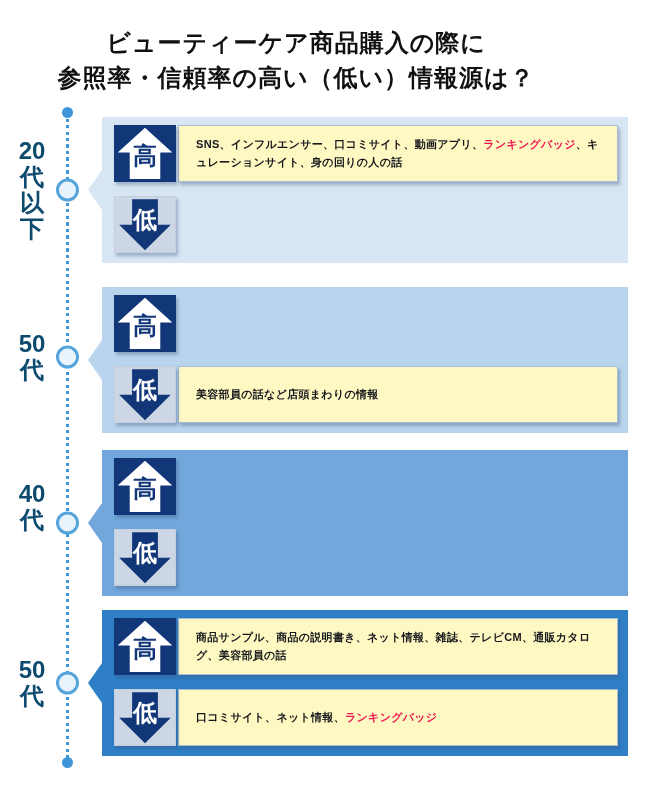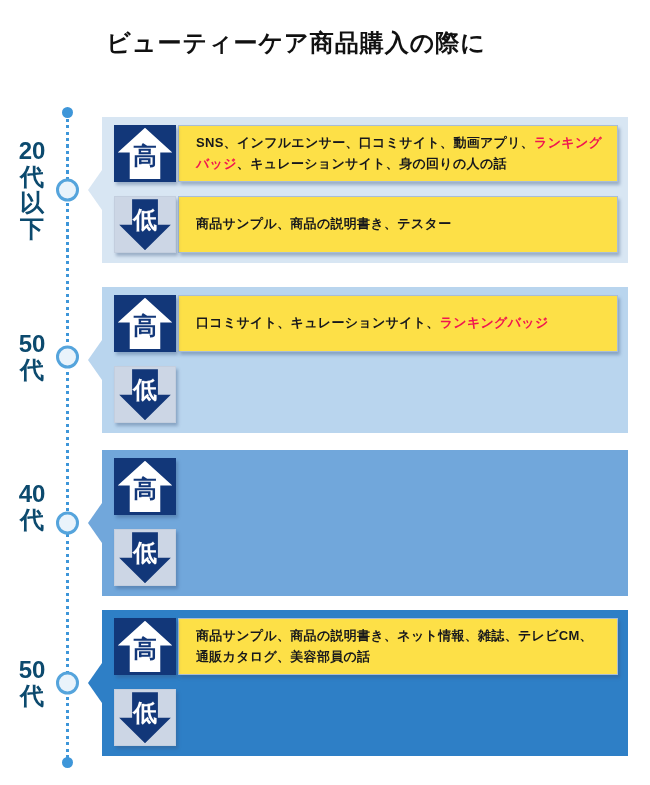--- a/index.html
+++ b/index.html
@@ -108,45 +108,46 @@
     position:absolute; left:0; width:100%;
     text-align:center;
     font-weight:bold;
     font-size:24px;
     z-index:2;
   }
   .icon-high .icon-char{top:55%; transform:translateY(-50%); color:var(--navy);}
   .icon-low  .icon-char{top:42%; transform:translateY(-50%); color:#ffffff;}
   .text-box{
     flex:1;
-    background:#fde047;
+    background:#fef9c3;
     border:1px solid #a9bdd6;
     box-shadow:2px 3px 3px rgba(58,88,128,.38);
     display:flex;
     align-items:center;
     padding:4px 12px 4px 17px;
-    font-size:13px;
+    font-size:11px;
     font-weight:bold;
     color:#17181c;
     line-height:1.6;
     letter-spacing:0.3px;
   }
   .text-box .inner{display:inline;}
   .hl{color:var(--accent-red);}
   
   #group-0{top:117px;}
   #group-1{top:287px;}
   #group-2{top:450px;}
   #group-3{top:610px;}
 </style>
 </head>
 <body>
 
 <div class="title">
   <div>ビューティーケア商品購入の際に</div>
+  <div>参照率・信頼率の高い（低い）情報源は？</div>
 </div>
 
 <div class="timeline"></div>
 <div class="end-dot top"></div>
 <div class="end-dot bottom"></div>
 
 <div class="node" style="top:190px"></div>
 <div class="node" style="top:357px"></div>
 <div class="node" style="top:523px"></div>
 <div class="node" style="top:683px"></div>
@@ -179,41 +180,38 @@
     </div>
     <div class="text-box">
       <div class="inner"><span>SNS、インフルエンサー、口コミサイト、動画アプリ、</span><span class="hl">ランキングバッジ</span><span>、キュレーションサイト、身の回りの人の話</span></div>
     </div>
   </div>
   <div class="row">
     <div class="icon-cell icon-low">
       <div class="arrow-down"></div>
       <span class="icon-char">低</span>
     </div>
-    <div class="text-box">
-      <div class="inner"><span>商品サンプル、商品の説明書き、テスター</span></div>
-    </div>
   </div>
 </div>
 
 <div class="group" id="group-1" style="background-color: rgb(185, 213, 238);">
   <div class="pointer" style="border-right-color: rgb(185, 213, 238);"></div>
   <div class="row">
     <div class="icon-cell icon-high">
       <div class="arrow-up"></div>
       <span class="icon-char">高</span>
     </div>
-    <div class="text-box">
-      <div class="inner"><span>口コミサイト、キュレーションサイト、</span><span class="hl">ランキングバッジ</span></div>
-    </div>
-  </div>
-  <div class="row">
-    <div class="icon-cell icon-low">
-      <div class="arrow-down"></div>
-      <span class="icon-char">低</span>
+  </div>
+  <div class="row">
+    <div class="icon-cell icon-low">
+      <div class="arrow-down"></div>
+      <span class="icon-char">低</span>
+    </div>
+    <div class="text-box">
+      <div class="inner"><span>美容部員の話など店頭まわりの情報</span></div>
     </div>
   </div>
 </div>
 
 <div class="group" id="group-2" style="background-color: rgb(113, 167, 219);">
   <div class="pointer" style="border-right-color: rgb(113, 167, 219);"></div>
   <div class="row">
     <div class="icon-cell icon-high">
       <div class="arrow-up"></div>
       <span class="icon-char">高</span>
@@ -236,14 +234,17 @@
     </div>
     <div class="text-box">
       <div class="inner"><span>商品サンプル、商品の説明書き、ネット情報、雑誌、テレビCM、通販カタログ、美容部員の話</span></div>
     </div>
   </div>
   <div class="row">
     <div class="icon-cell icon-low">
       <div class="arrow-down"></div>
       <span class="icon-char">低</span>
     </div>
+    <div class="text-box">
+      <div class="inner"><span>口コミサイト、ネット情報、</span><span class="hl">ランキングバッジ</span></div>
+    </div>
   </div>
 </div>
 
 </body></html>

